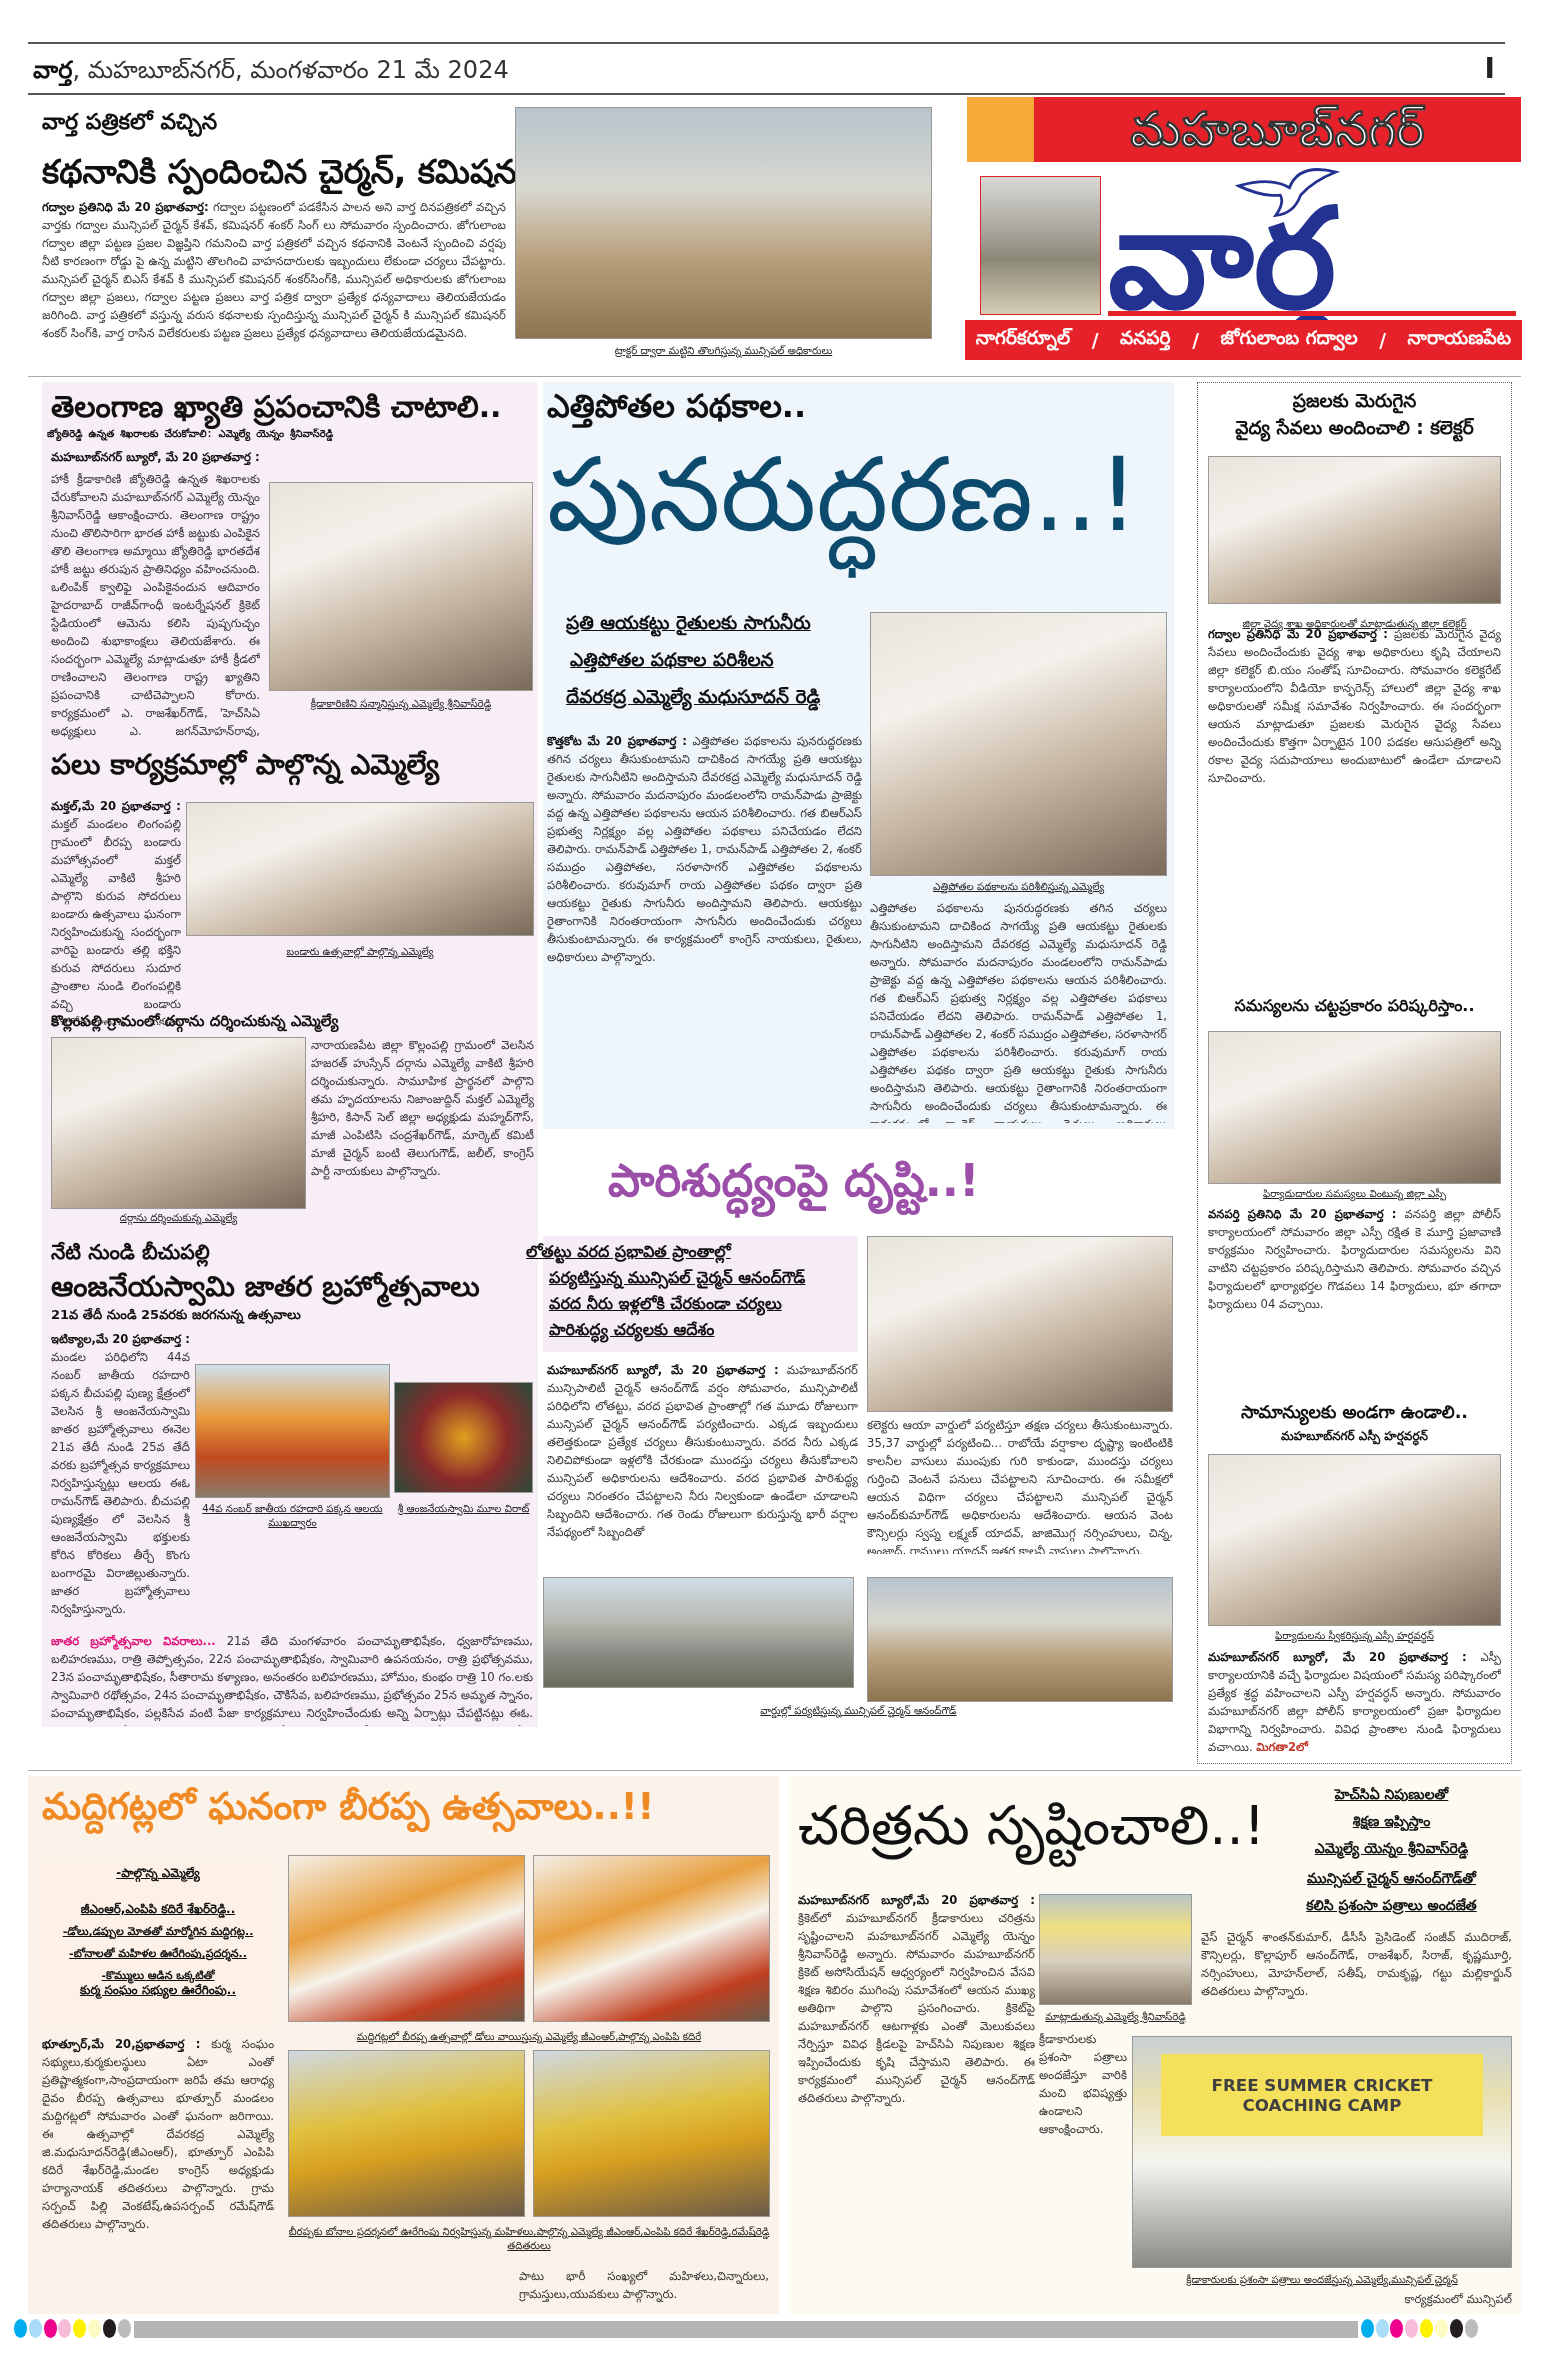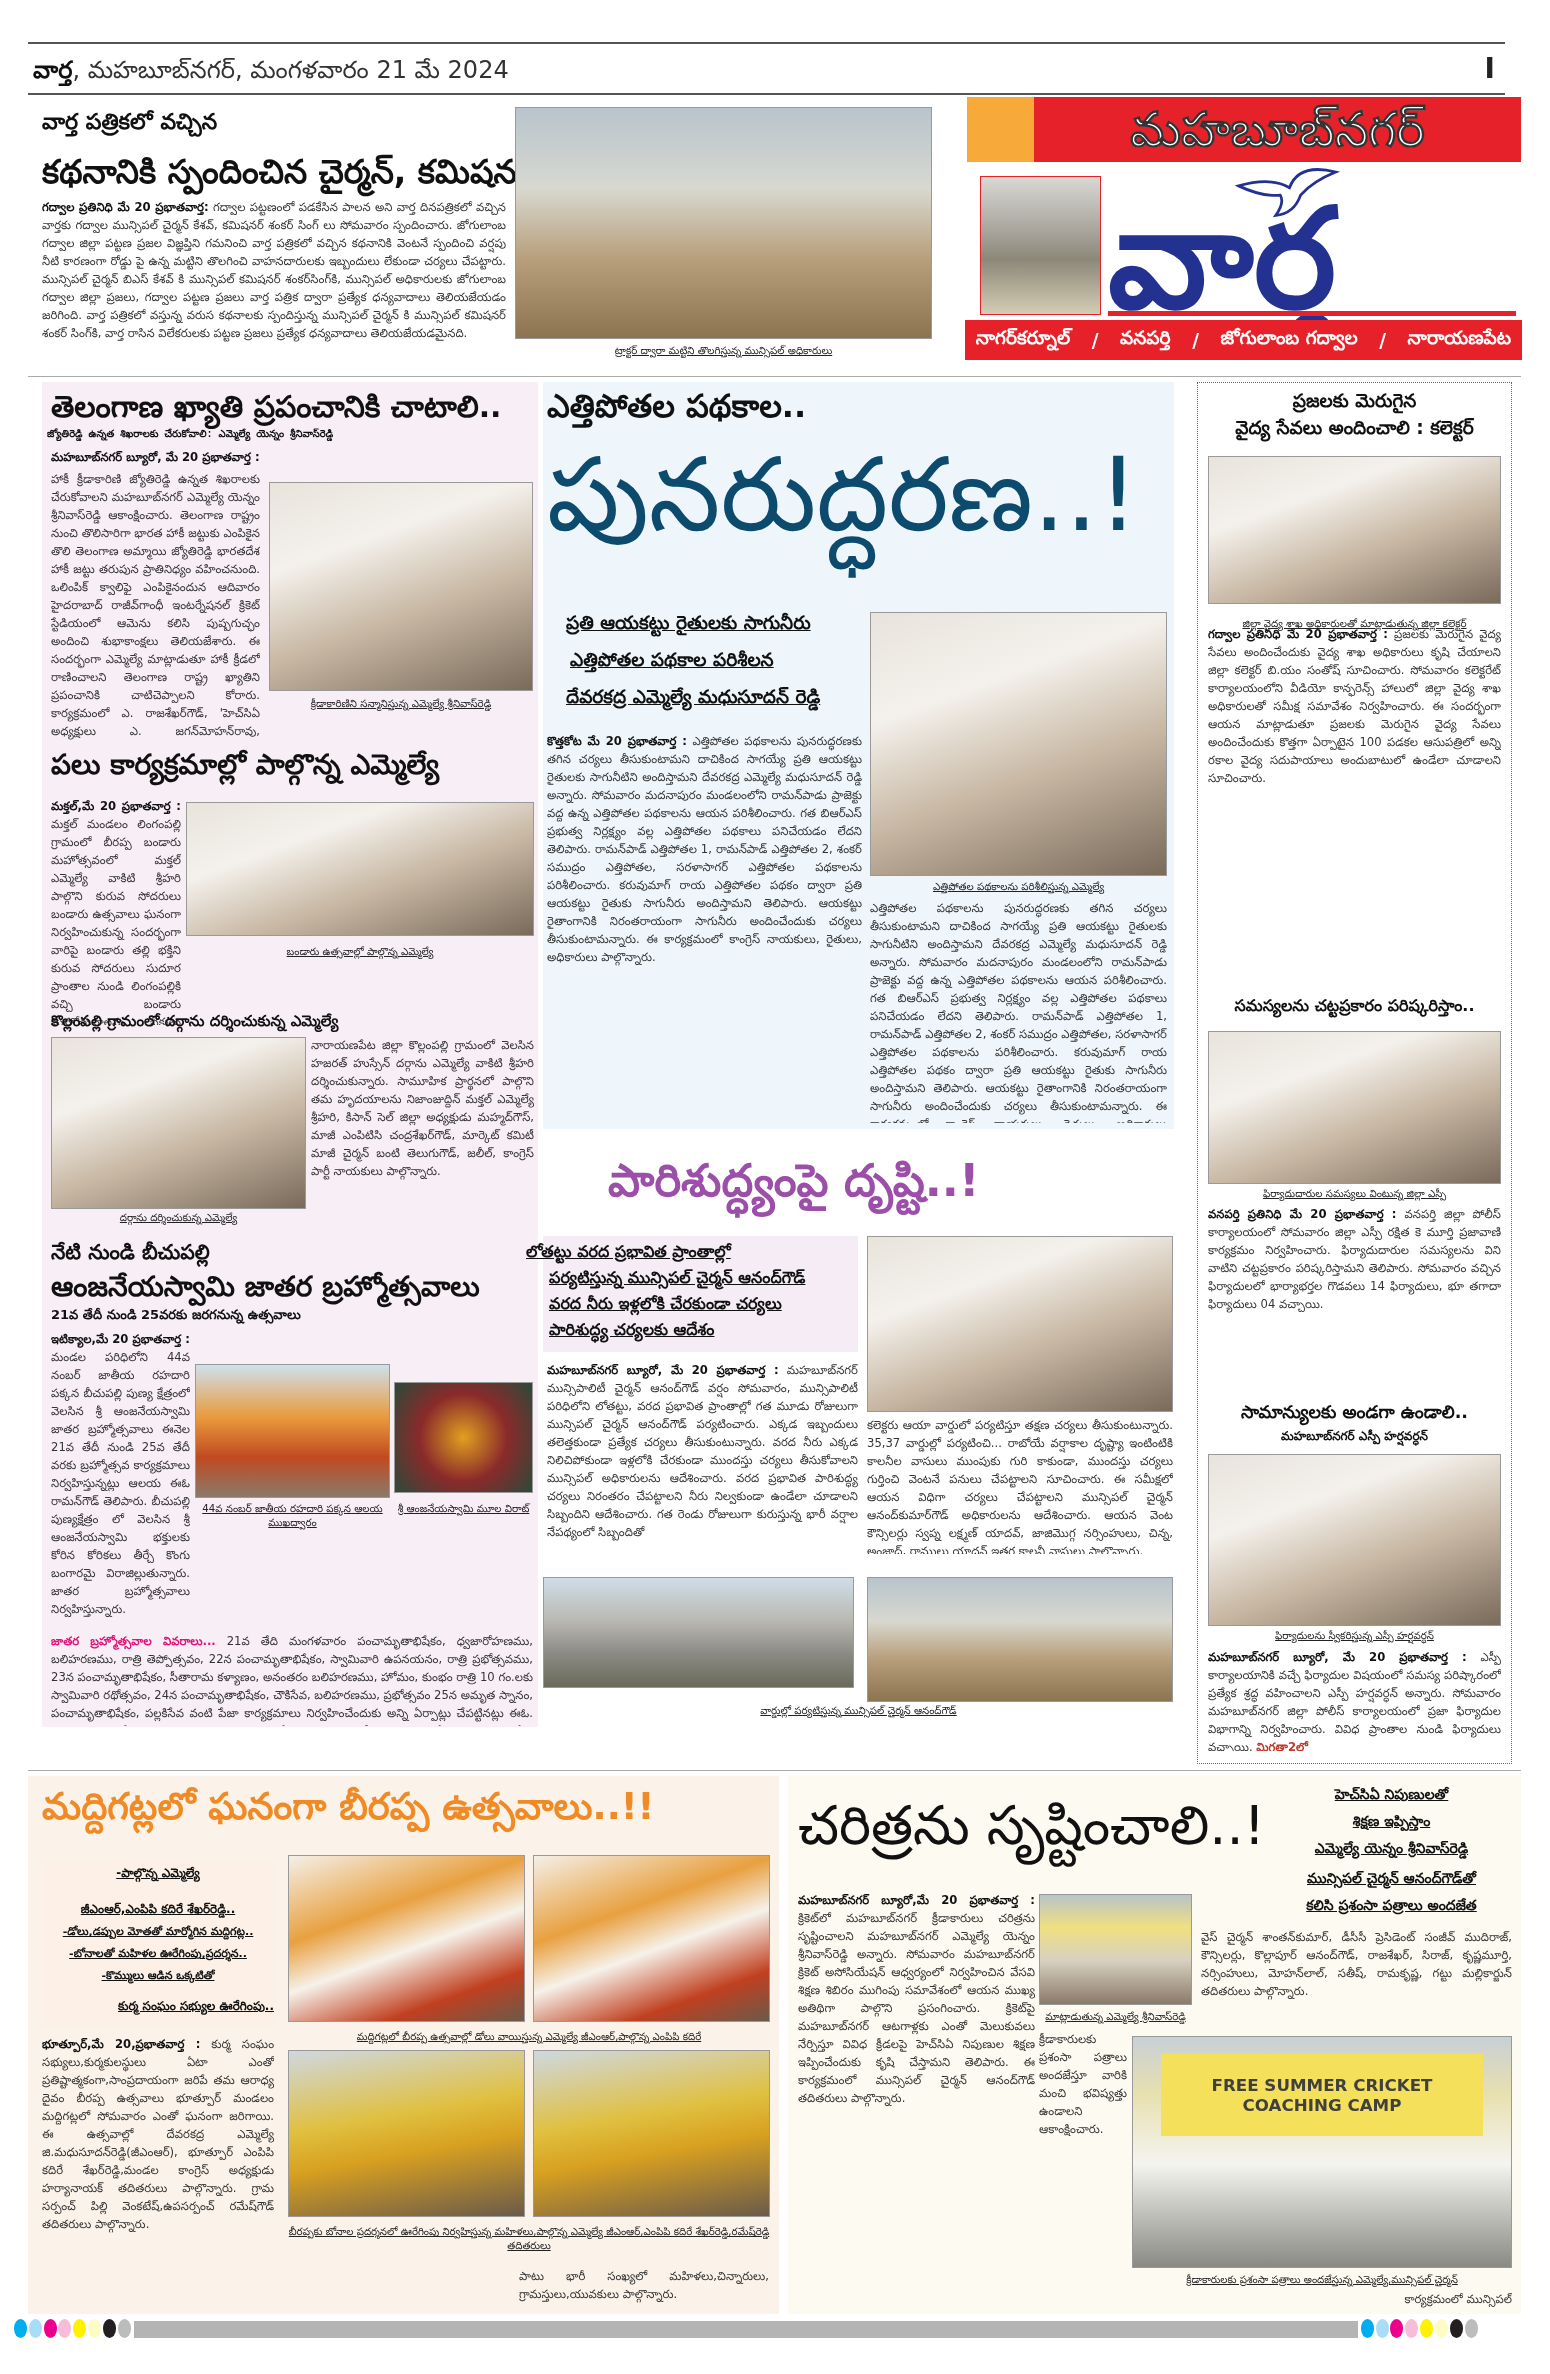--- a/index.html
+++ b/index.html
@@ -133,21 +133,21 @@
 <div class="body" style="left:1208px; top:1649px; width:293px; height:102px;"><b>మహబూబ్‌నగర్ బ్యూరో, మే 20 ప్రభాతవార్త :</b> <span>ఎస్పీ కార్యాలయానికి వచ్చే ఫిర్యాదుల విషయంలో సమస్య పరిష్కారంలో ప్రత్యేక శ్రద్ధ వహించాలని ఎస్పీ హర్షవర్ధన్ అన్నారు. సోమవారం మహబూబ్‌నగర్ జిల్లా పోలీస్ కార్యాలయంలో ప్రజా ఫిర్యాదుల విభాగాన్ని నిర్వహించారు. వివిధ ప్రాంతాల నుండి ఫిర్యాదులు వచ్చాయి.</span> <b style="color:#c0392b;">మిగతా2లో</b></div>
 
 <div class="panel" style="left:28px; top:1776px; width:751px; height:538px; background:#fbf3ea;"></div>
 <div class="headline" style="left:42px; top:1786px; font-size:37px; color:#f08a24;">మద్దిగట్లలో ఘనంగా బీరప్ప ఉత్సవాలు..!!</div>
 <div class="panel" style="left:42px; top:1860px; width:232px; height:167px; background:#fdf0e6;">
   <div class="headline sub-ul" style="position:relative; text-align:center; font-size:12px; margin-top:7.4px;">-పాల్గొన్న ఎమ్మెల్యే</div>
   <div class="headline sub-ul" style="position:relative; text-align:center; font-size:12px; margin-top:22px;">జీఎంఆర్,ఎంపిపి కదిరే శేఖర్‌రెడ్డి..</div>
   <div class="headline sub-ul" style="position:relative; text-align:center; font-size:11px; margin-top:9.3px;">-డోలు,డప్పుల మోతతో మార్మోగిన మద్దిగట్ల..</div>
   <div class="headline sub-ul" style="position:relative; text-align:center; font-size:11px; margin-top:9.3px;">-బోనాలతో మహిళల ఊరేగింపు,ప్రదర్శన..</div>
   <div class="headline sub-ul" style="position:relative; text-align:center; font-size:11px; margin-top:9.3px;">-కొమ్ములు ఆడిన ఒక్కటితో</div>
-  <div class="headline sub-ul" style="position:relative; text-align:right; font-size:12px; margin-top:17px;">కుర్మ సంఘం సభ్యుల ఊరేగింపు..</div>
+  <div class="headline sub-ul" style="position:relative; text-align:center; font-size:12px; margin-top:1px;">కుర్మ సంఘం సభ్యుల ఊరేగింపు..</div>
 </div>
 <div class="body" style="left:42px; top:2036px; width:232px; height:274px;"><b>భూత్పూర్,మే 20,ప్రభాతవార్త :</b> <span>కుర్మ సంఘం సభ్యులు,కుర్మకులస్థులు ఏటా ఎంతో ప్రతిష్టాత్మకంగా,సాంప్రదాయంగా జరిపే తమ ఆరాధ్య దైవం బీరప్ప ఉత్సవాలు భూత్పూర్ మండలం మద్దిగట్లలో సోమవారం ఎంతో ఘనంగా జరిగాయి. ఈ ఉత్సవాల్లో దేవరకద్ర ఎమ్మెల్యే జి.మధుసూదన్‌రెడ్డి(జీఎంఆర్), భూత్పూర్ ఎంపిపి కదిరే శేఖర్‌రెడ్డి,మండల కాంగ్రెస్ అధ్యక్షుడు హర్యానాయక్ తదితరులు పాల్గొన్నారు. గ్రామ సర్పంచ్ పిల్లి వెంకటేష్,ఉపసర్పంచ్ రమేష్‌గౌడ్ తదితరులు పాల్గొన్నారు.</span></div>
 <div class="photo orange" style="left:288px; top:1855px; width:237px; height:167px;"></div>
 <div class="photo orange" style="left:533px; top:1855px; width:237px; height:167px;"></div>
 <div class="caption" style="left:288px; top:2031px; width:482px;">మద్దిగట్లలో బీరప్ప ఉత్సవాల్లో డోలు వాయిస్తున్న ఎమ్మెల్యే జీఎంఆర్,పాల్గొన్న ఎంపిపి కదిరే</div>
 <div class="photo yellow" style="left:288px; top:2050px; width:237px; height:167px;"></div>
 <div class="photo yellow" style="left:533px; top:2050px; width:237px; height:167px;"></div>
 <div class="caption" style="left:288px; top:2226px; width:482px;">బీరప్పకు బోనాల ప్రదర్శనలో ఊరేగింపు నిర్వహిస్తున్న మహిళలు,పాల్గొన్న ఎమ్మెల్యే జీఎంఆర్,ఎంపిపి కదిరే శేఖర్‌రెడ్డి,రమేష్‌రెడ్డి తదితరులు</div>
 <div class="body" style="left:519px; top:2268px; width:250px; height:37px;">పాటు భారీ సంఖ్యలో మహిళలు,చిన్నారులు, గ్రామస్తులు,యువకులు పాల్గొన్నారు.</div>
 

